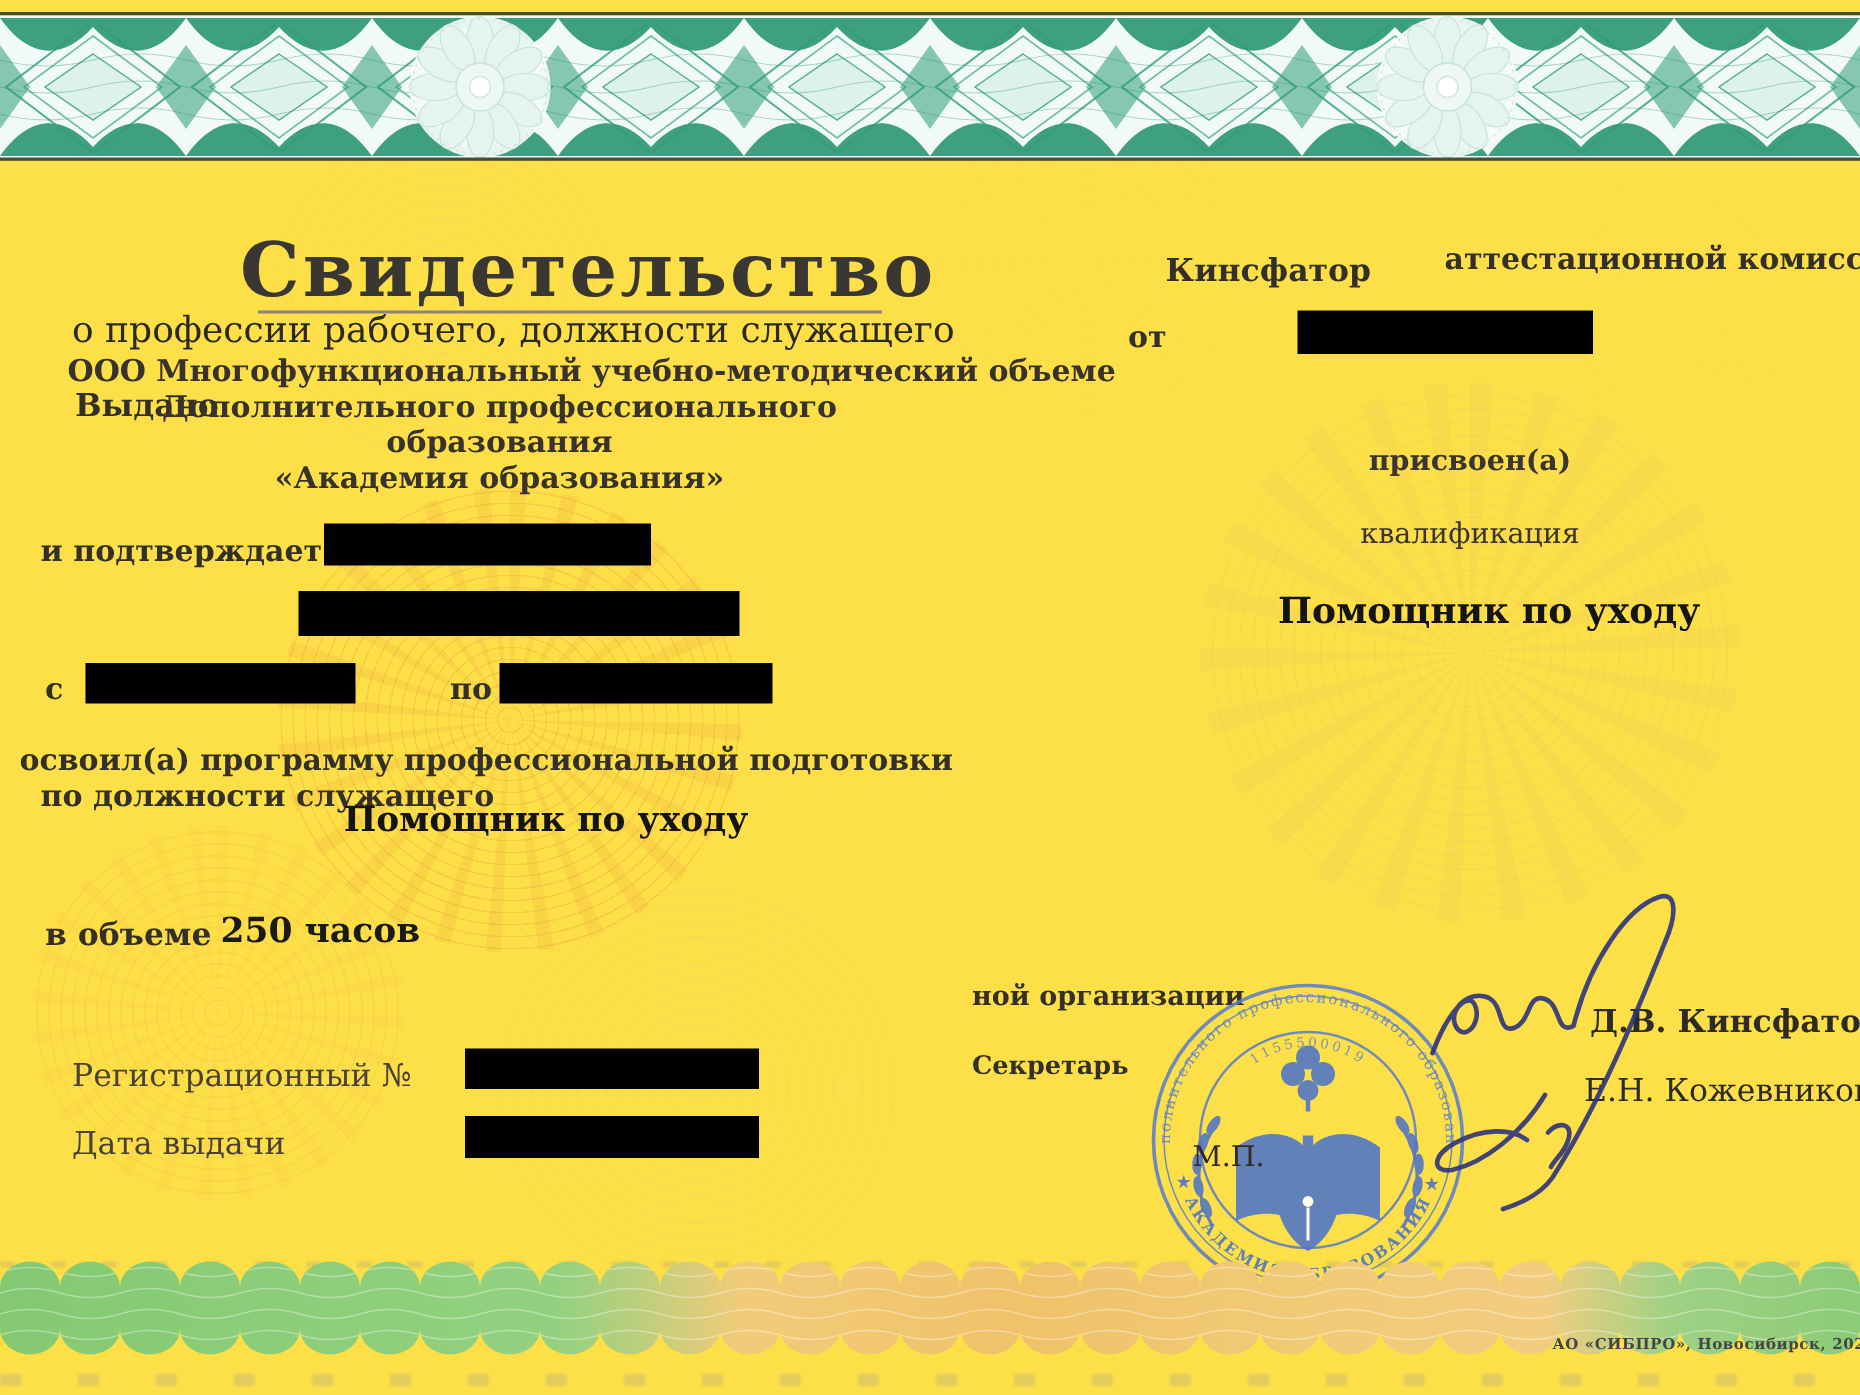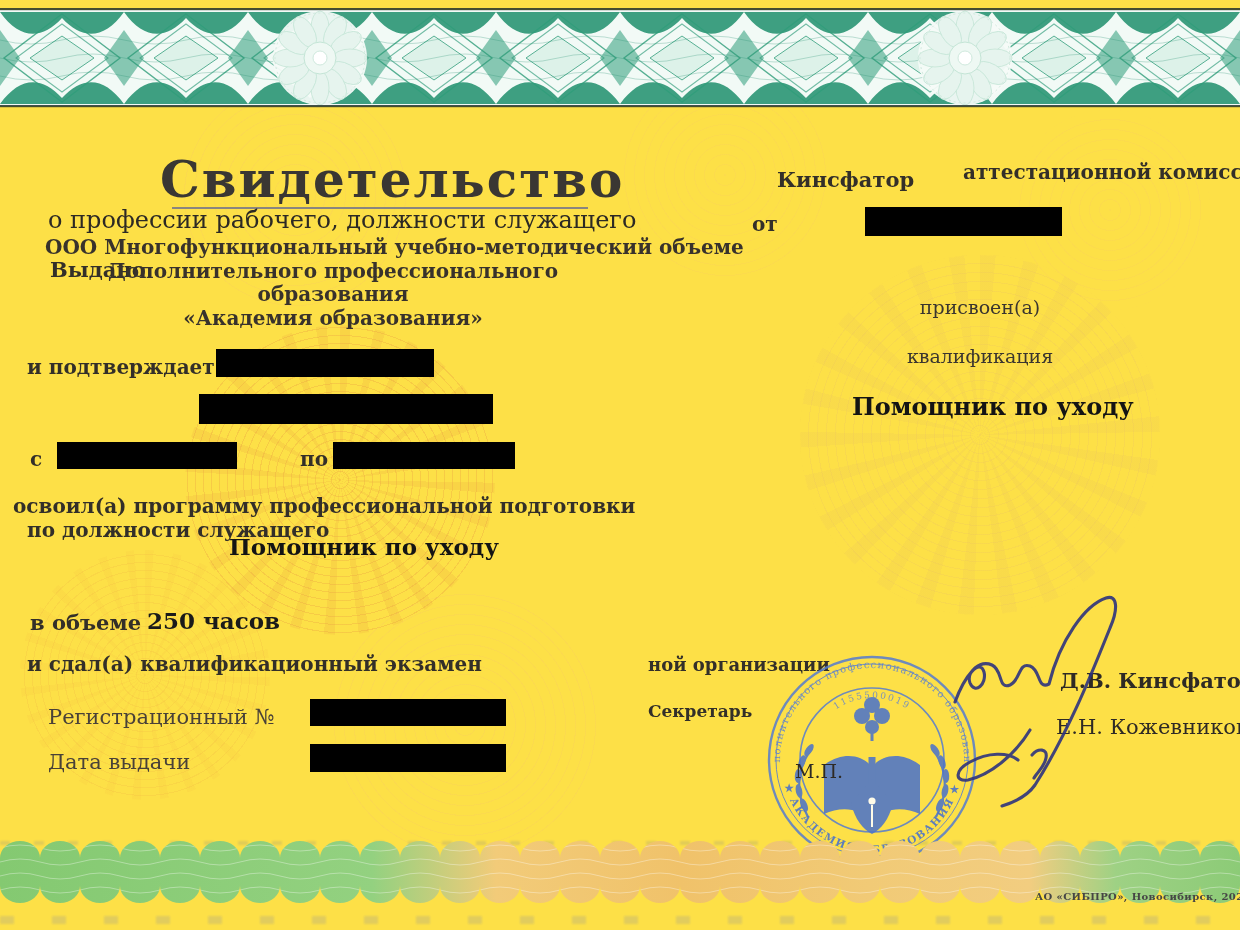--- a/index.html
+++ b/index.html
@@ -152,32 +152,31 @@
   <div class="redact" style="left:57px; top:442px; width:180px; height:27px;"></div>
   <div class="t lbl" style="left:300px; top:447px;">по</div>
   <div class="redact" style="left:333px; top:442px; width:182px; height:27px;"></div>
 
   <div class="t lbl" style="left:13px; top:494px;">освоил(а) программу профессиональной подготовки</div>
   <div class="t lbl" style="left:27px; top:518px;">по должности служащего</div>
   <div class="t qual-left">Помощник по уходу</div>
 
   <div class="t lbl21" style="left:30px; top:610px;">в объеме</div>
   <div class="t hours" style="left:147px; top:607px;">250 часов</div>
-  <div class="t lbl" style="left:27px; top:652px;">и сдал(а) квалификационный экзамен</div>
 
   <div class="t plain21" style="left:48px; top:705px;">Регистрационный №</div>
   <div class="redact" style="left:310px; top:699px; width:196px; height:27px;"></div>
   <div class="t plain21" style="left:48px; top:750px;">Дата выдачи</div>
   <div class="redact" style="left:310px; top:744px; width:196px; height:28px;"></div>
 
   <div class="t lbl21" style="left:777px; top:167px;">Кинсфатор</div>
   <div class="t lbl" style="left:963px; top:160px;">аттестационной комиссии</div>
   <div class="t lbl" style="left:752px; top:212px;">от</div>
   <div class="redact" style="left:865px; top:207px; width:197px; height:29px;"></div>
-  <div class="t assigned" style="left:900px; top:296px; width:160px; text-align:center;">присвоен(а)</div>
+  <div class="t assigned" style="left:900px; top:296px; width:160px; text-align:center;font-weight:bold;">присвоен(а)</div>
   <div class="t assigned" style="left:900px; top:345px; width:160px; text-align:center;">квалификация</div>
   <div class="t qual-right">Помощник по уходу</div>
 
   <div class="t head-label">
     <br>
     <span>ной организации</span>
   </div>
   <div class="t lbl" style="left:648px; top:701px; font-size:17px;">Секретарь</div>
   <div class="t sig-name" style="left:1060px; top:668px;font-weight:bold;">Д.В. Кинсфатор</div>
   <div class="t sig-name" style="left:1056px; top:715px;">Е.Н. Кожевникова</div>

